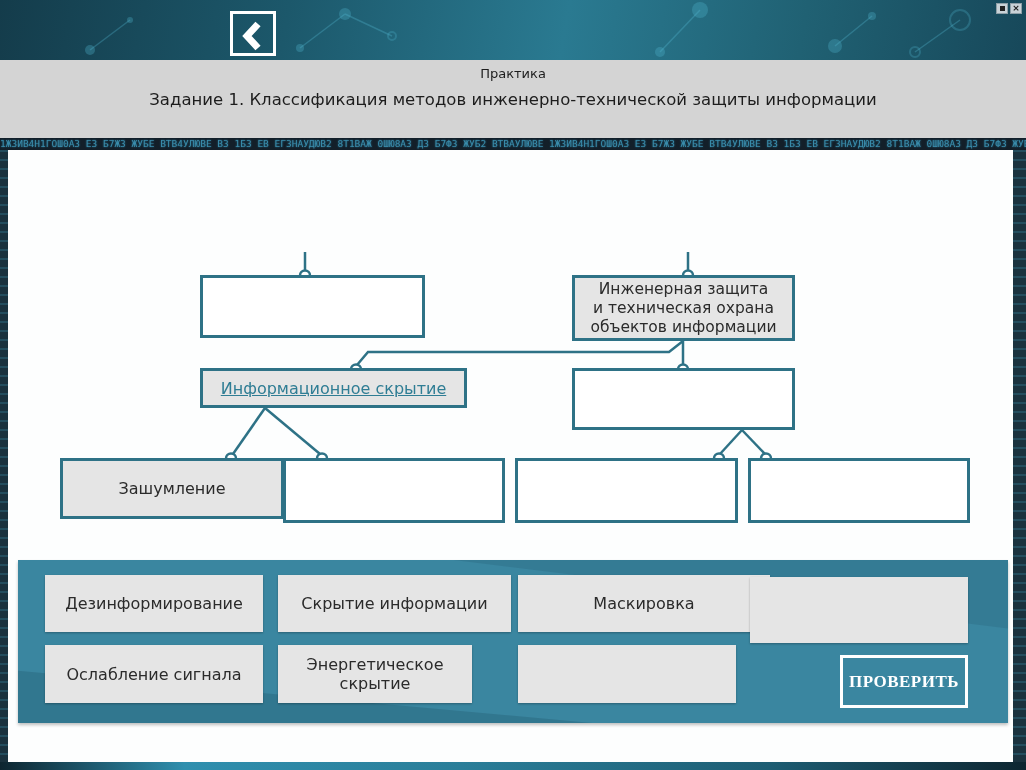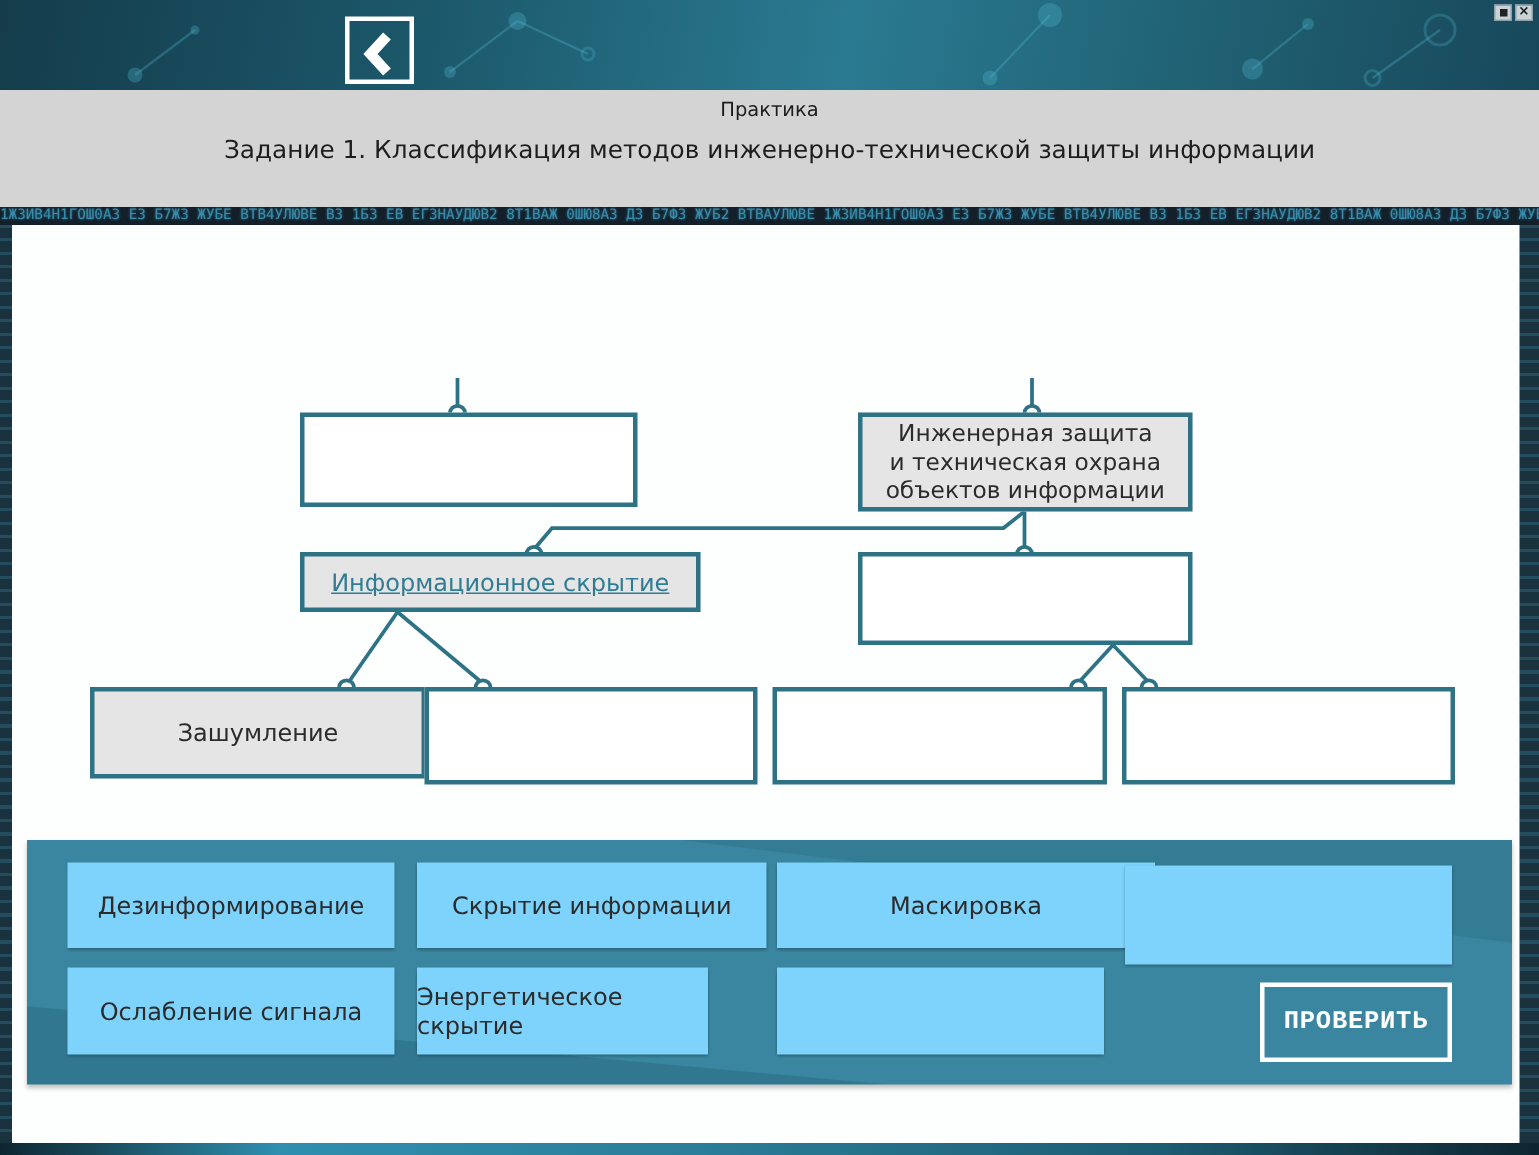--- a/index.html
+++ b/index.html
@@ -62,26 +62,26 @@
   .node.teal-text { color:#2f7d94; }
   .node.slot { background:#ffffff; }
 
   
   .tray { position:absolute; left:10px; top:410px; width:990px; height:163px;
     background:#3a86a0; box-shadow:0 2px 3px rgba(0,0,0,.25); overflow:hidden; }
   .tray .shade-bl { position:absolute; inset:0; background:rgba(0,30,45,.14);
     clip-path:polygon(0 68%, 58% 100%, 0 100%); }
   .tray .shade-tr { position:absolute; inset:0; background:rgba(0,30,45,.10);
     clip-path:polygon(44% 0, 100% 0, 100% 42%); }
-  .card { position:absolute; background:#7dd3fc; box-shadow:0 1px 2px rgba(0,0,0,.28);
-    display:flex; align-items:center; justify-content:center; 
+  .card { position:absolute; background:#e5e5e5; box-shadow:0 1px 2px rgba(0,0,0,.28);
+    display:flex; align-items:center; justify-content:center; text-align:center;
     font-size:16px; color:#2b2b2b; cursor:grab; }
   .check-btn { position:absolute; left:822px; top:95px; width:128px; height:53px;
     background:transparent; border:3px solid #ffffff; color:#ffffff;
-    font-family:Liberation Mono, monospace;
+    font-family:Liberation Serif, serif;
     font-size:17px; font-weight:bold; letter-spacing:.5px; cursor:pointer; }
 </style>
 </head>
 <body>
 
 <div class="window">
 
   <div class="titlebar">
     <svg class="pattern" width="1026" height="60">
       <g stroke="#56bcd6" stroke-width="1.5" fill="none" opacity="0.30">

